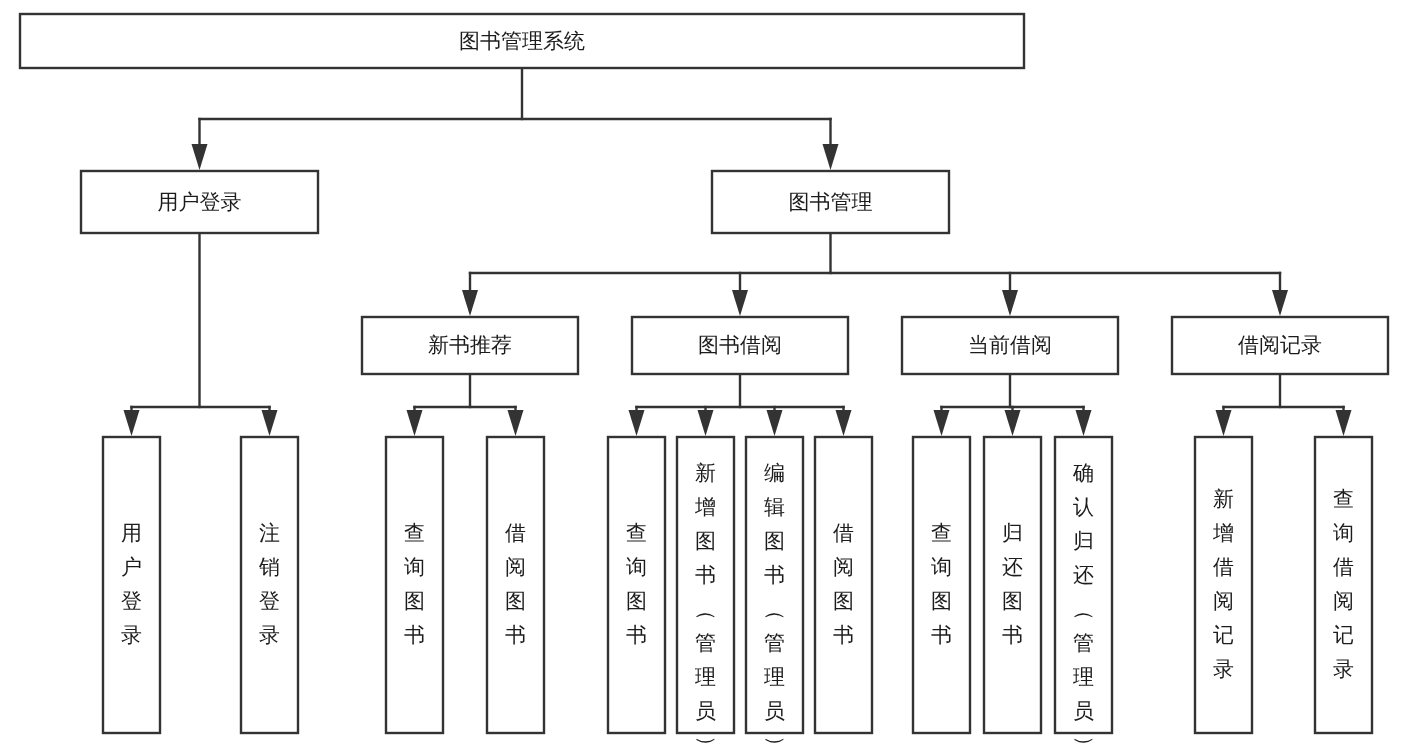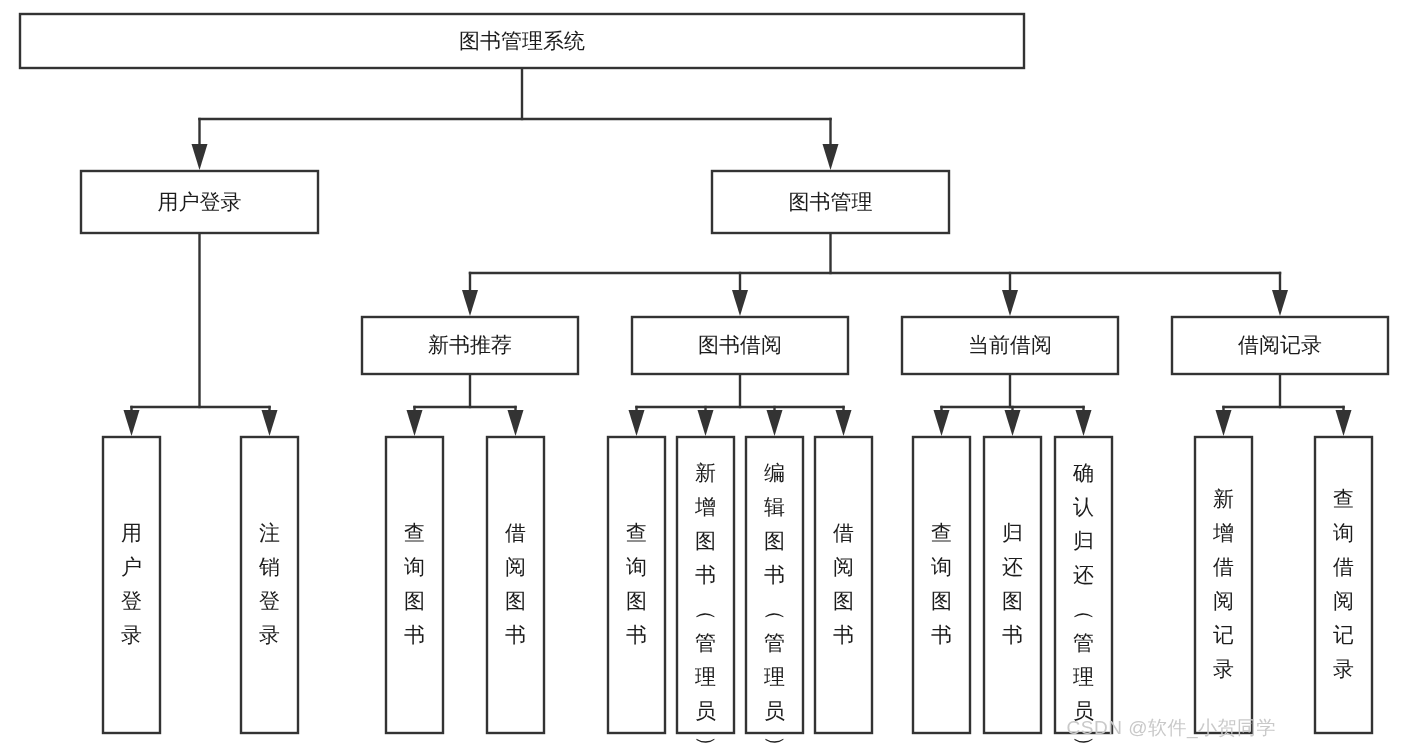--- a/index.html
+++ b/index.html
@@ -290,14 +290,13 @@
           <text x="1343.5" y="500" class="node-label vertical">查</text>
           <text x="1343.5" y="534" class="node-label vertical">询</text>
           <text x="1343.5" y="568" class="node-label vertical">借</text>
           <text x="1343.5" y="602" class="node-label vertical">阅</text>
           <text x="1343.5" y="636" class="node-label vertical">记</text>
           <text x="1343.5" y="670" class="node-label vertical">录</text>
           <text x="1343.5" y="-563" visibility="hidden">查询借阅记录</text>
         </g>
       </g>
   </svg>
-  <div class="watermark-text">CSDN @软件_小贺同学</div>
 </div>
 
 </body></html>

